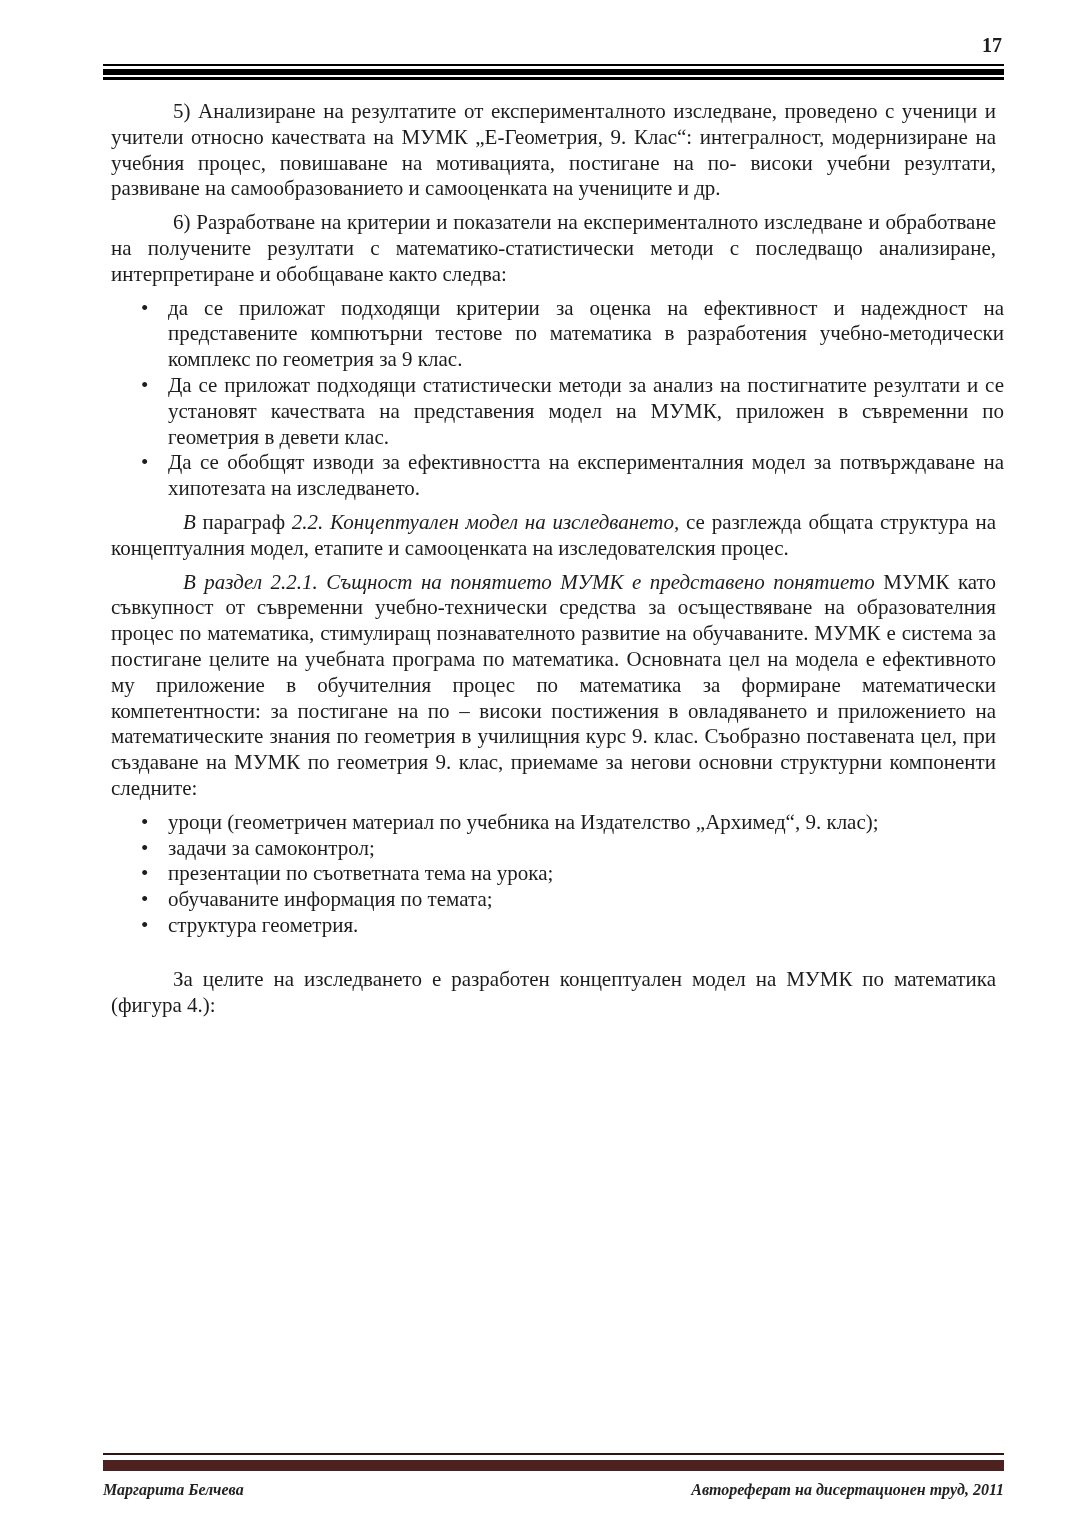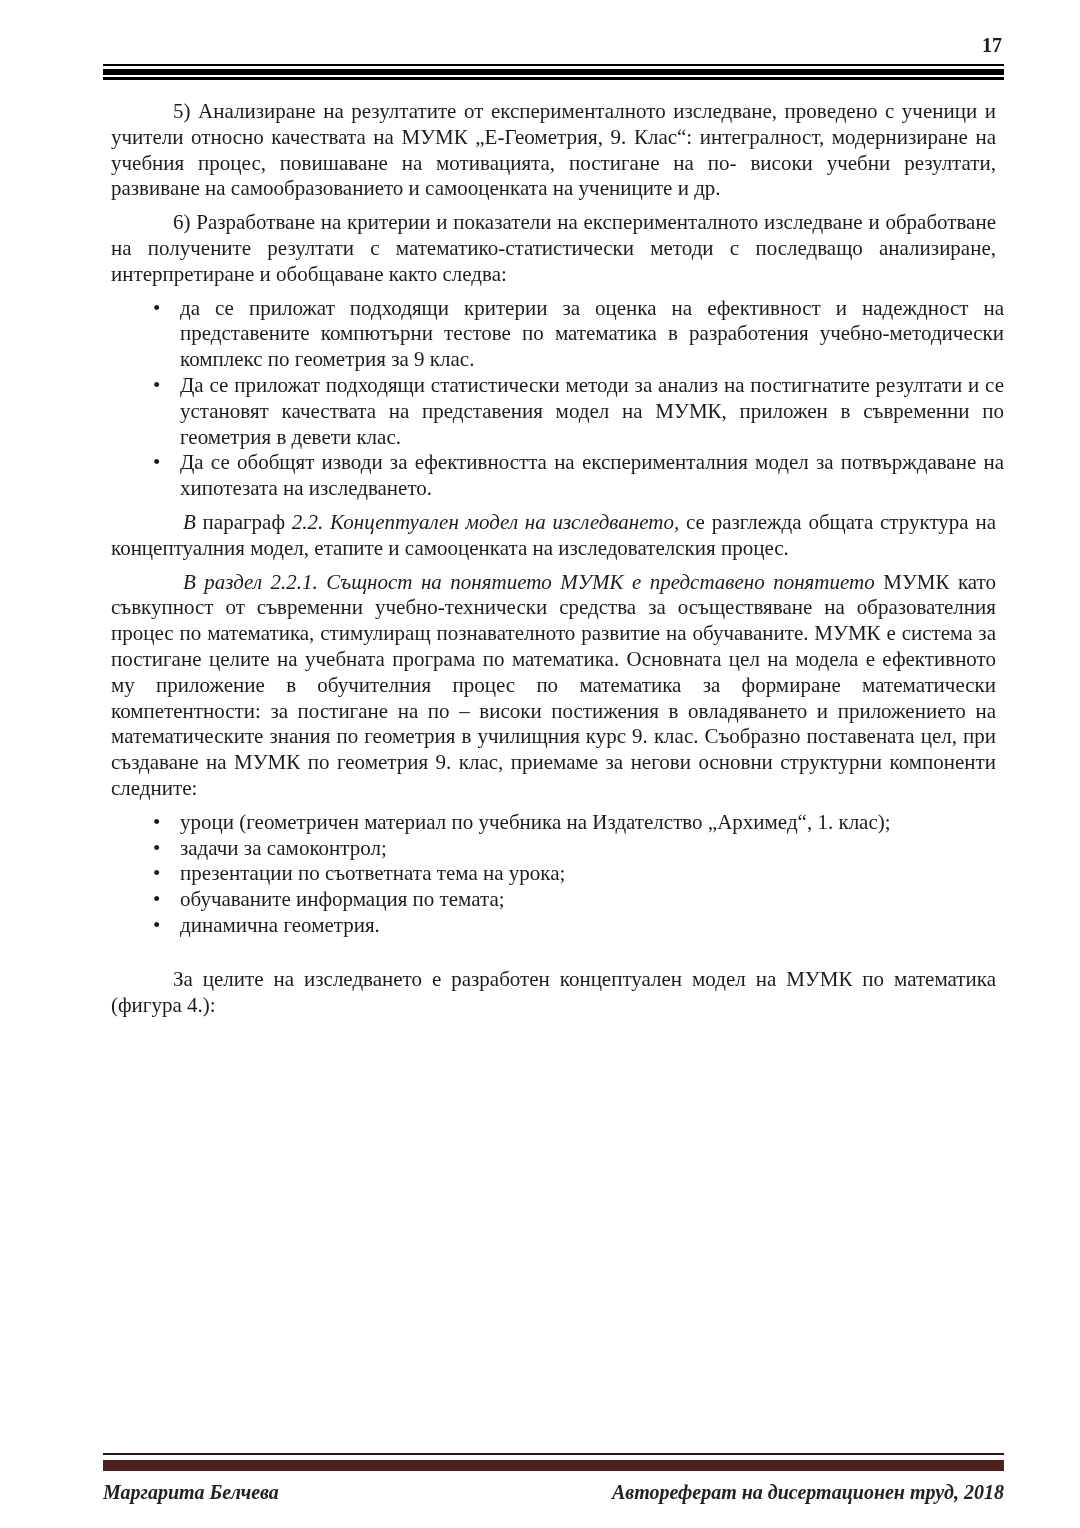--- a/index.html
+++ b/index.html
@@ -50,21 +50,20 @@
   .it { font-style: italic; }
 
   ul.bullets {
     margin: 0;
     padding: 0 0 0 65px;
     list-style: none;
   }
   ul.bullets li {
     position: relative;
     text-align: justify;
-    margin-left: 12px;
   }
   ul.bullets li::before {
     content: "\2022";
     position: absolute;
     left: -27px;
     top: 0;
   }
   .space-before { margin-top: 28px; }
 
   .footer {
@@ -79,21 +78,21 @@
   }
   .footer-rule-thick {
     margin-top: 5px;
     height: 11px;
     background: #4e2121;
   }
   .footer-row {
     margin-top: 10px;
     display: flex;
     justify-content: space-between;
-    font-size: 20px;
+    font-size: 16px;
     font-style: italic;
     font-weight: bold;
     color: #222222;
   }
 </style>
 </head>
 <body>
 
 <div class="page">
   <div class="content">
@@ -118,33 +117,33 @@
         <li>да се приложат подходящи критерии за оценка на ефективност и надеждност на представените компютърни тестове по математика в разработения учебно-методически комплекс по геометрия за 9 клас.</li>
         <li>Да се приложат подходящи статистически методи за анализ на постигнатите резултати и се установят качествата на представения модел на МУМК, приложен в съвременни по геометрия в девети клас.</li>
         <li>Да се обобщят изводи за ефективността на експерименталния модел за потвърждаване на хипотезата на изследването.</li>
       </ul>
 
       <p class="para indent-2"><span class="it">В</span><span> параграф </span><span class="it">2.2. Концептуален модел на изследването,</span><span> се разглежда общата структура на концептуалния модел, етапите и самооценката на изследователския процес.</span></p>
 
       <p class="para indent-2"><span class="it">В раздел 2.2.1. Същност на понятието МУМК е представено понятието</span><span> МУМК като съвкупност от съвременни учебно-технически средства за осъществяване на образователния процес по математика, стимулиращ познавателното развитие на обучаваните. МУМК е система за постигане целите на учебната програма по математика. Основната цел на модела е ефективното му приложение в обучителния процес по математика за формиране математически компетентности: за постигане на по – високи постижения в овладяването и приложението на математическите знания по геометрия в училищния курс 9. клас. Съобразно поставената цел, при създаване на МУМК по геометрия 9. клас, приемаме за негови основни структурни компоненти следните:</span></p>
 
       <ul class="bullets">
-        <li>уроци (геометричен материал по учебника на Издателство „Архимед“, 1. клас);</li>
+        <li>уроци (геометричен материал по учебника на Издателство „Архимед“, 9. клас);</li>
         <li>задачи за самоконтрол;</li>
         <li>презентации по съответната тема на урока;</li>
         <li>обучаваните информация по темата;</li>
-        <li>динамична геометрия.</li>
+        <li>структура геометрия.</li>
       </ul>
 
       <p class="para indent-1 space-before">За целите на изследването е разработен концептуален модел на МУМК по математика (фигура 4.):</p>
 
     </div>
   </div>
 
   <div class="footer">
     <div class="footer-rule-thin"></div>
     <div class="footer-rule-thick"></div>
     <div class="footer-row">
       <span>Маргарита Белчева</span>
-      <span>Автореферат на дисертационен труд, 2018</span>
+      <span>Автореферат на дисертационен труд, 2011</span>
     </div>
   </div>
 </div>
 
 </body></html>

